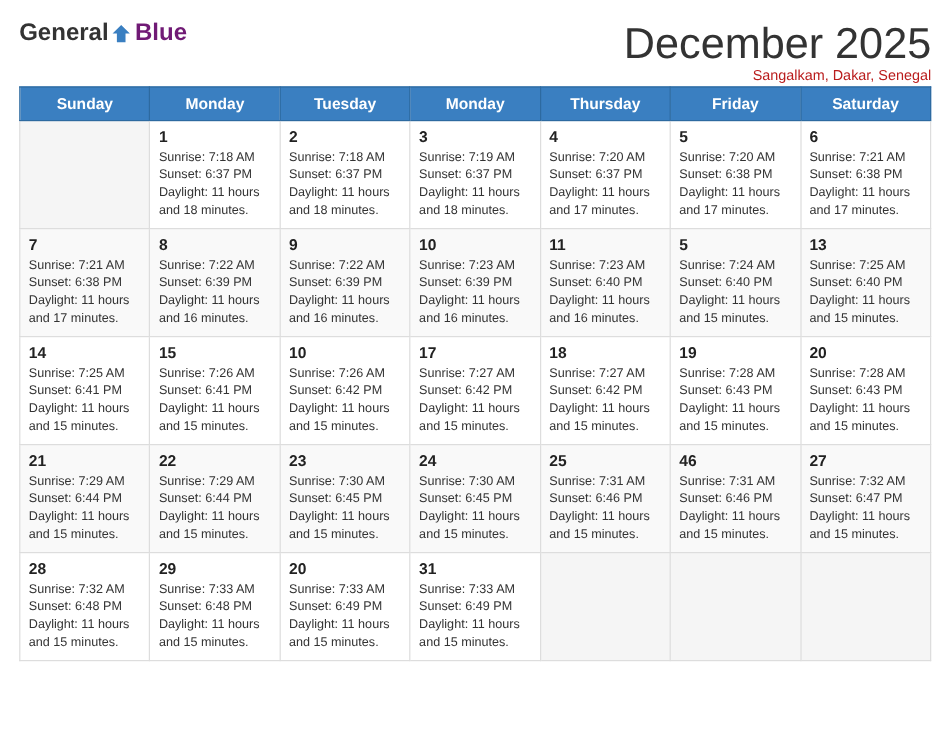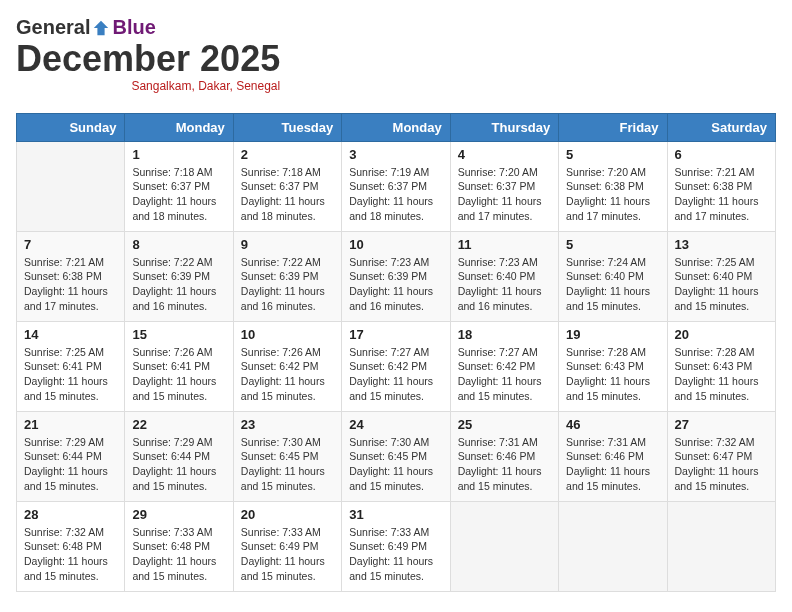--- a/index.html
+++ b/index.html
@@ -5,23 +5,23 @@
     * { box-sizing: border-box; margin: 0; padding: 0; }
     body {
       font-family: Arial, sans-serif;
       background: #fff;
       width: 792px;
       min-height: 612px;
       padding: 16px;
     }
     .header {
       display: flex;
+      justify-content: space-between;
       align-items: flex-start;
-      margin-bottom: 20px;
-      flex-direction: column;
+      margin-bottom: 2px;
     }
     .logo {
       display: flex;
       flex-direction: column;
       align-items: flex-start;
     }
     .logo-text {
       display: flex;
       align-items: center;
       font-size: 20px;
@@ -33,37 +33,37 @@
     .logo-icon {
       width: 18px;
       height: 18px;
       margin: 0 2px;
     }
     .title-block {
       text-align: right;
     }
     .month-title {
       font-size: 36px;
-      font-weight: bold;
+      font-weight: normal;
       color: #333;
       line-height: 1.1;
     }
     .location {
       font-size: 12px;
       color: #b91c1c;
     }
     .calendar {
       width: 100%;
       border-collapse: collapse;
       border: 1px solid #ccc;
     }
     .calendar th {
       background: #3a7fc1;
       color: #fff;
-      text-align: right;
+      text-align: center;
       padding: 6px 8px;
       font-size: 13px;
       font-weight: bold;
       border: 1px solid #2d6aa0;
       margin-top: 20px;
     }
     .calendar td {
       vertical-align: top;
       padding: 5px 7px;
       font-size: 11px;

